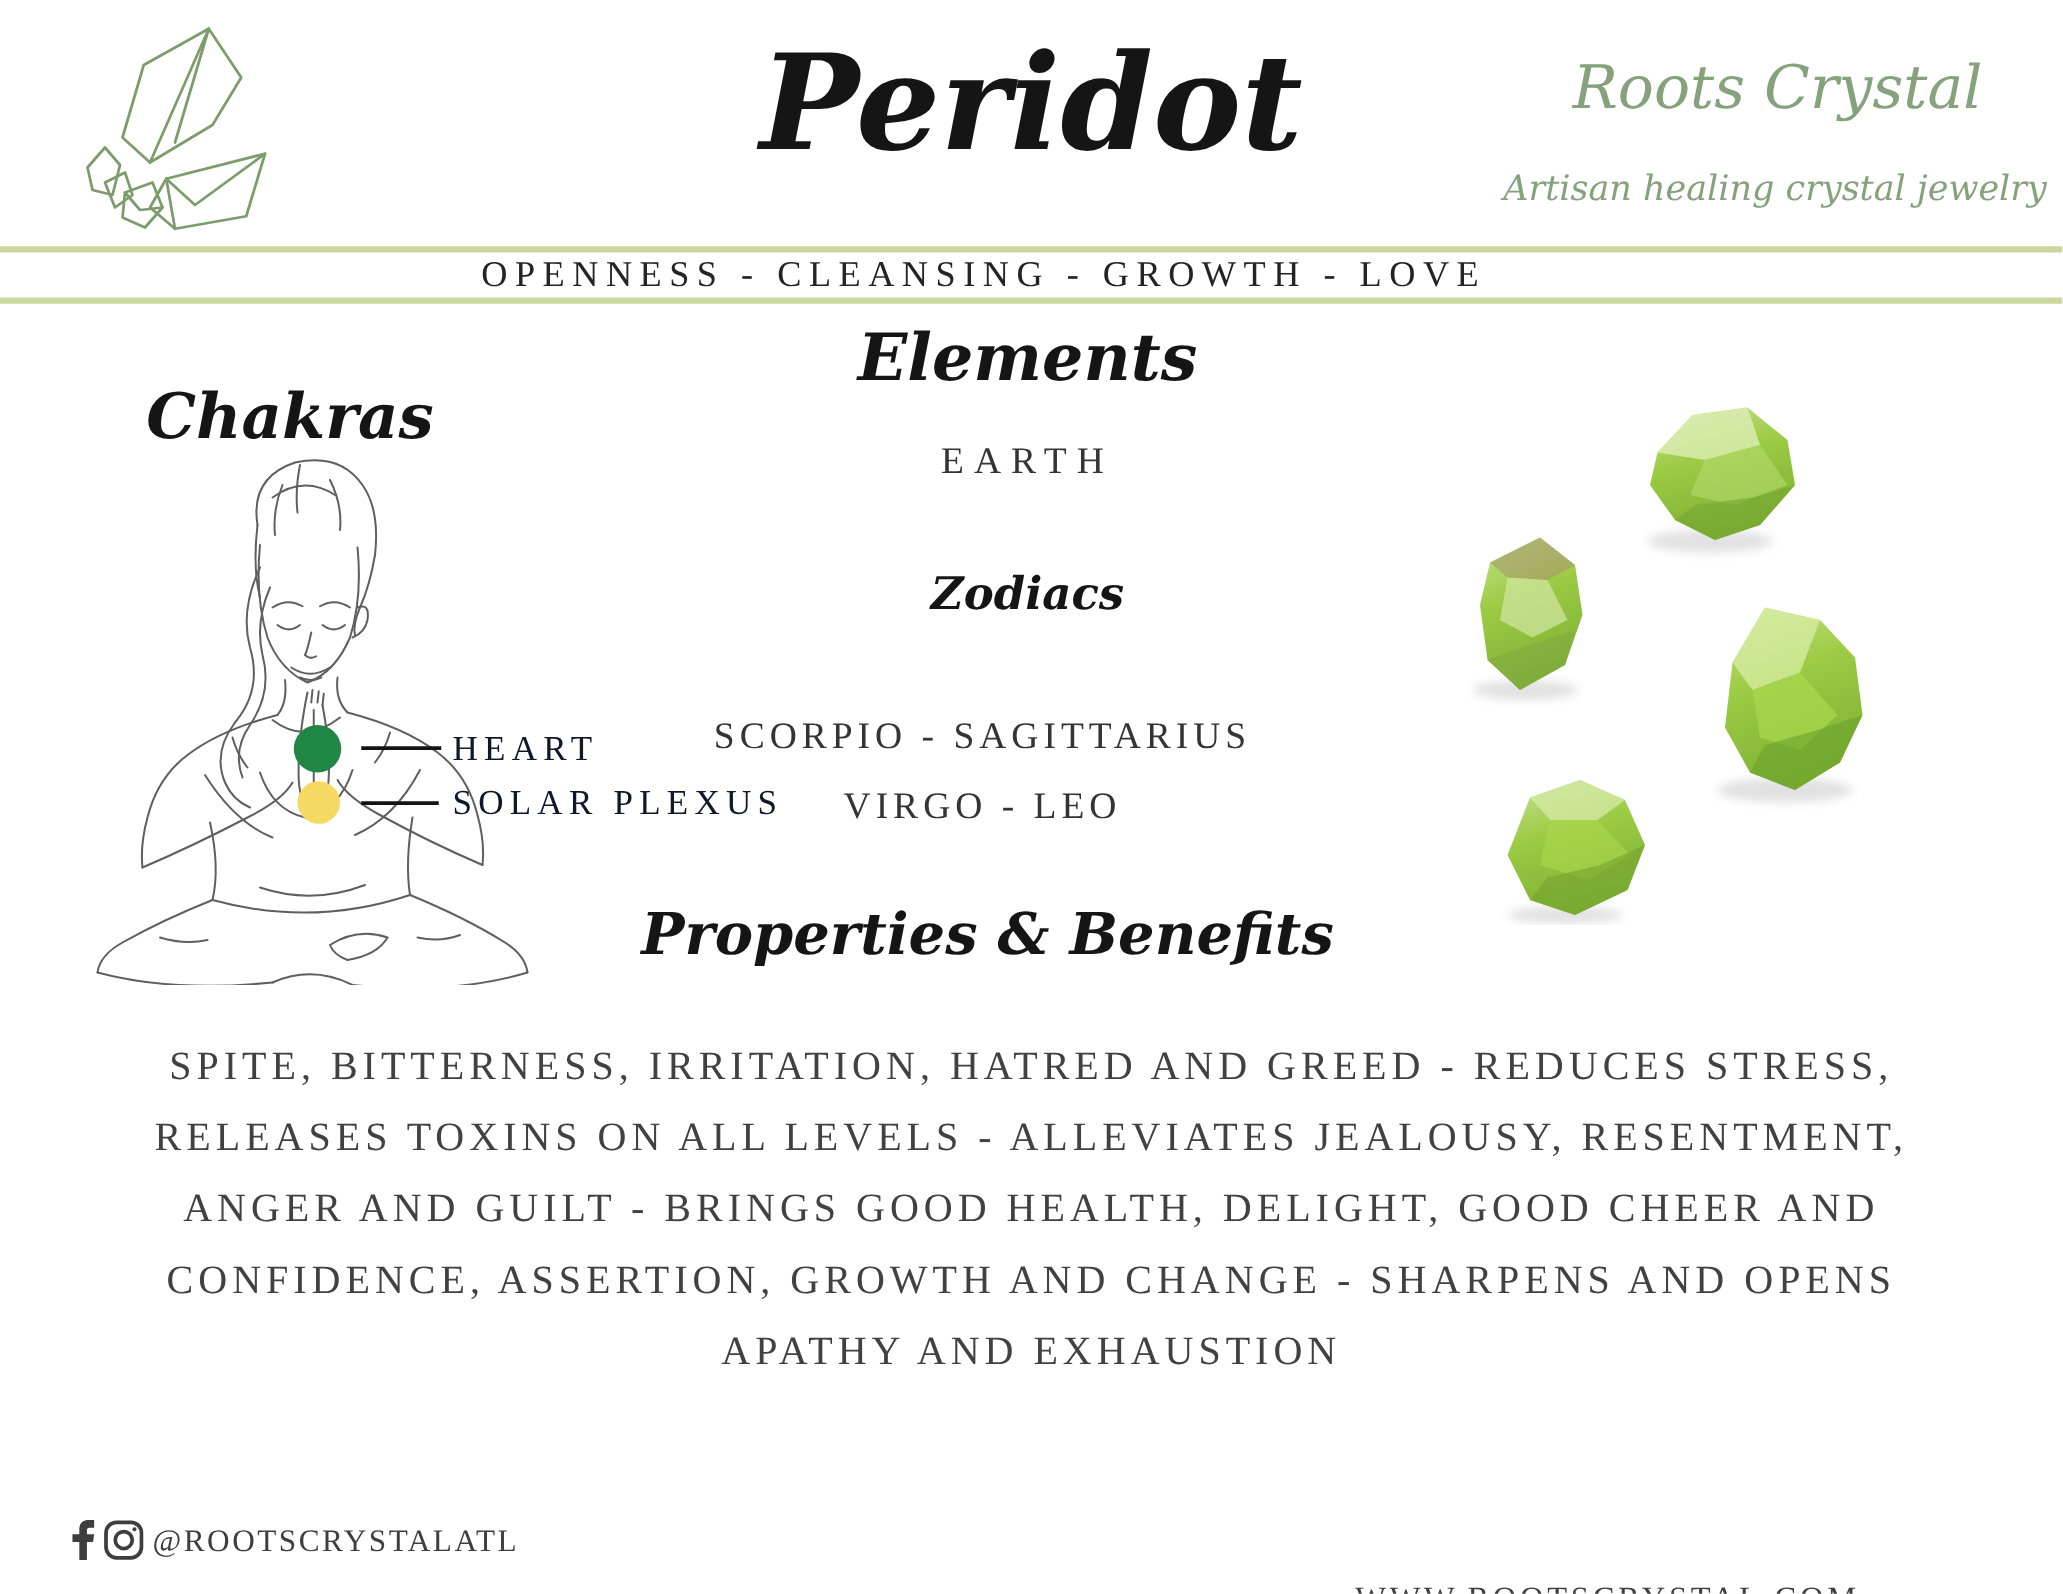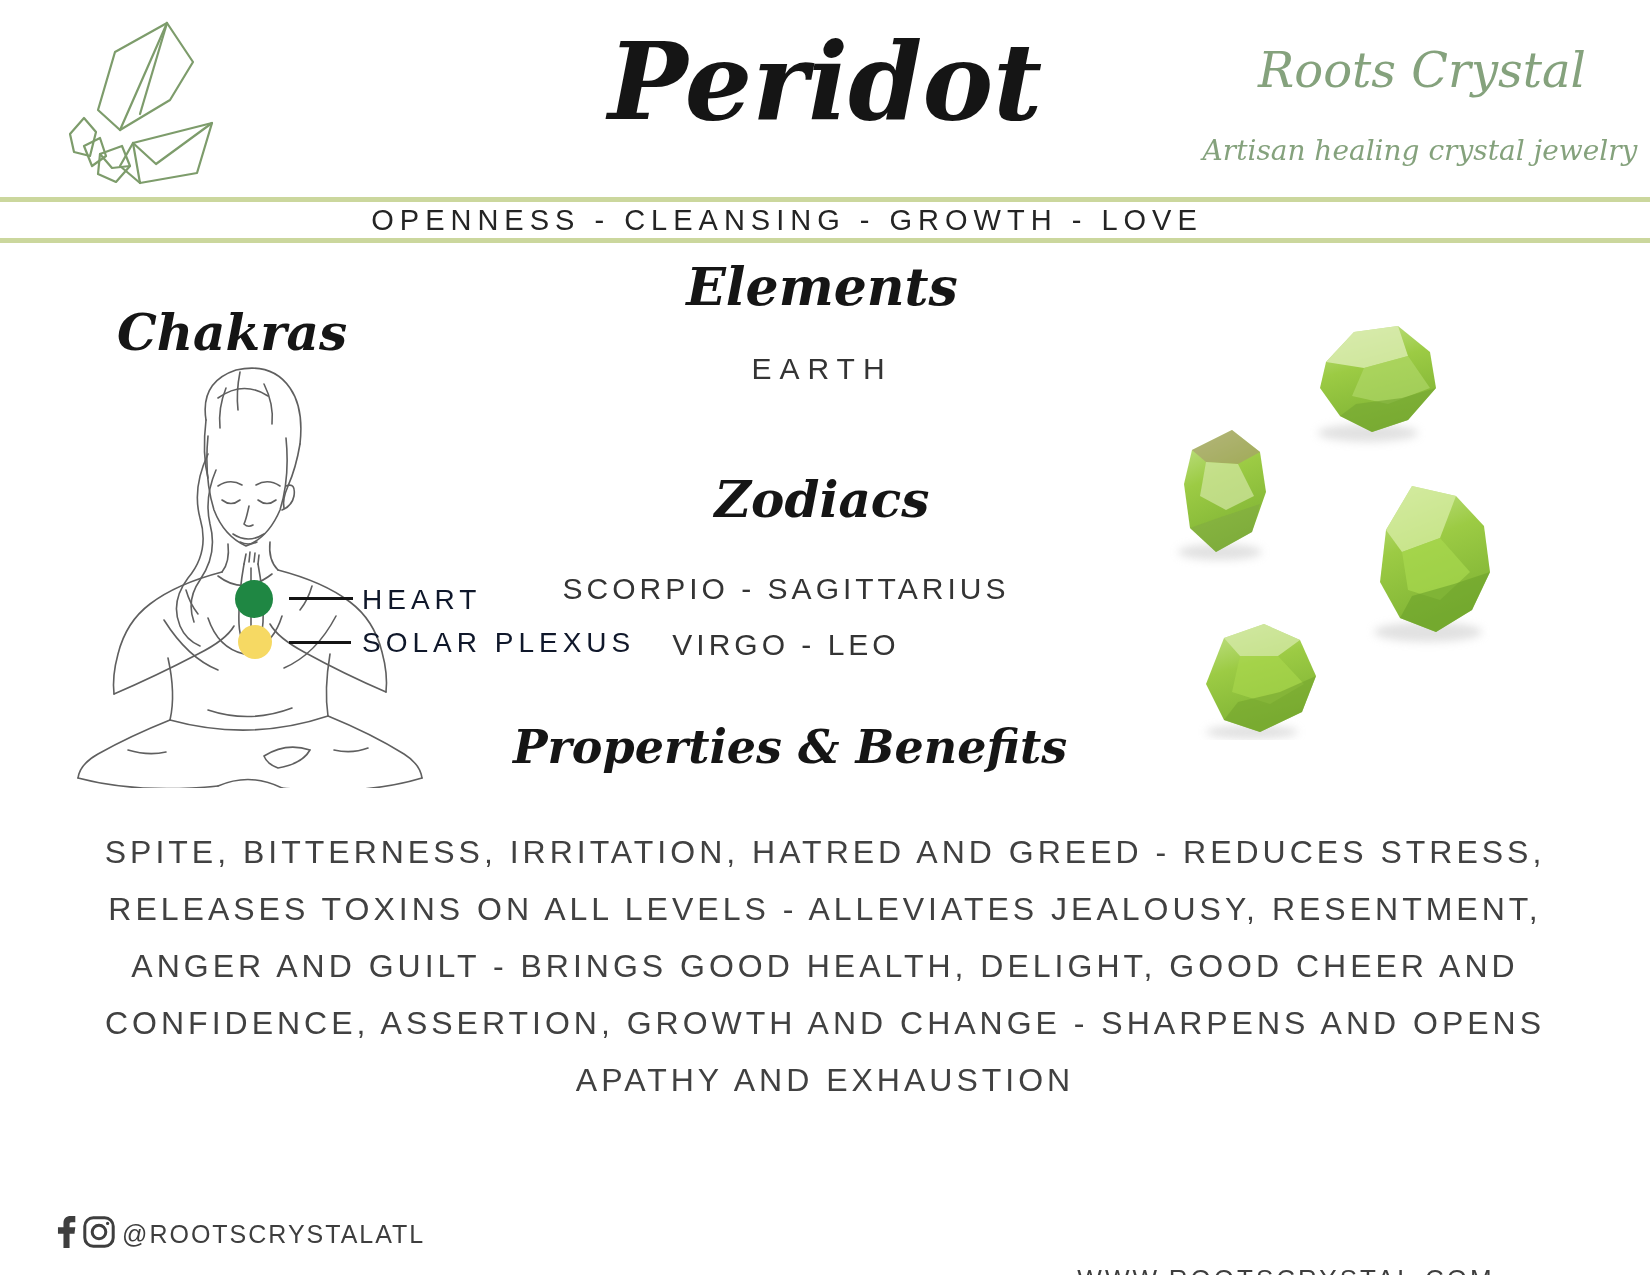--- a/index.html
+++ b/index.html
@@ -1,34 +1,34 @@
 <!DOCTYPE html>
 <html><head>
 <meta charset="utf-8">
 <style>
   html,body{margin:0;padding:0;}
   body{width:1650px;height:1275px;background:#ffffff;position:relative;overflow:hidden;
        font-family:"Liberation Sans",sans-serif;}
   .abs{position:absolute;}
   .script{font-family:"DejaVu Serif",serif;font-style:italic;font-weight:700;color:#151515;white-space:nowrap;}
-  .caps{font-family:Liberation Sans, sans-serif;color:#3a3a3a;white-space:nowrap;}
+  .caps{font-family:Liberation Serif, serif;color:#3a3a3a;white-space:nowrap;}
   .centered{transform:translateX(-50%);}
 
   .page-title{left:825px;top:16px;font-size:106px;line-height:1.25;}
   .brand-name{left:1422px;top:42px;font-size:48px;color:#85a27d;font-weight:400;}
   .brand-tagline{left:1420px;top:134px;font-size:28px;color:#85a27d;font-weight:400;}
 
   .banner{left:0;right:0;top:197px;border-top:5px solid #cbd79d;border-bottom:5px solid #cbd79d;
           height:36px;line-height:36px;text-align:center;}
   .banner-text{position:relative;left:-38px;font-size:29px;letter-spacing:6px;color:#242424;}
 
   .chakras-heading{left:232px;top:260px;font-size:50px;margin-top:43px;}
   .elements-heading{left:822px;top:256px;font-size:52px;}
   .elements-value{left:822px;top:352px;font-size:30px;letter-spacing:8px;color:#343434;}
-  .zodiacs-heading{left:822px;top:470px;font-size:50px;}
+  .zodiacs-heading{left:822px;top:454px;font-size:36px;}
   .zodiac-line1{left:786px;top:572px;font-size:30px;letter-spacing:4px;color:#343434;}
   .zodiac-line2{left:786px;top:628px;font-size:30px;letter-spacing:4px;color:#343434;}
 
   .dot{position:absolute;border-radius:50%;}
   .dot-heart{left:235px;top:580px;width:38px;height:38px;background:#1f8743;}
   .dot-solar{left:238px;top:625px;width:34px;height:34px;background:#f6d963;}
   .conn{position:absolute;height:3px;background:#141414;}
   .conn-heart{left:289px;top:597px;width:64px;}
   .conn-solar{left:289px;top:641px;width:62px;}
   .chakra-label{position:absolute;font-size:28px;letter-spacing:5px;color:#0f172a;text-align:center;}

